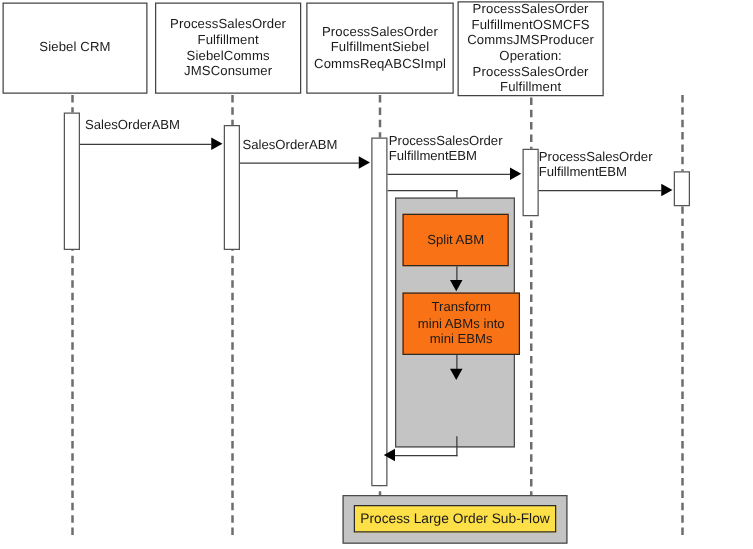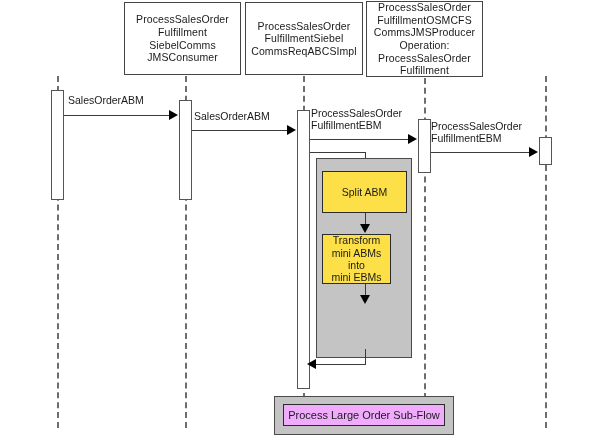--- a/index.html
+++ b/index.html
@@ -97,55 +97,58 @@
   
   .subflow-frame {
     position: absolute;
     box-sizing: border-box;
     background: #c4c4c4;
     border: 1.8px solid #4a4a4a;
   }
   .step-box {
     position: absolute;
     box-sizing: border-box;
-    background: #fde047;
+    background: #f97316;
     border: 1.8px solid #2b2b2b;
     display: flex;
     align-items: center;
     justify-content: center;
     text-align: center;
     font-size: 10.5px;
     line-height: 12.4px;
     color: #1a1a1a;
   }
 
   
   .legend-outer {
     position: absolute;
     box-sizing: border-box;
     background: #c4c4c4;
     border: 1.8px solid #4a4a4a;
   }
   .legend-inner {
     position: absolute;
     box-sizing: border-box;
-    background: #f0abfc;
+    background: #fde047;
     border: 1.6px solid #2b2b2b;
     display: flex;
     align-items: center;
     justify-content: center;
     font-size: 11px;
     color: #1a1a1a;
   }
 </style>
 </head>
 <body>
 
 <div id="diagram">
 
+  <div class="lifeline-head" style="left:2px; top:2px; width:116px; height:73px;">
+    <span>Siebel CRM</span>
+  </div>
 
   <div class="lifeline-head" style="left:124px; top:2px; width:117px; height:73px;">
     <span style="white-space: pre-line;">ProcessSalesOrder
 Fulfillment
 SiebelComms
 JMSConsumer</span>
   </div>
 
   <div class="lifeline-head" style="left:245px; top:2px; width:118px; height:73px;">
     <span style="white-space: pre-line;">ProcessSalesOrder
@@ -199,21 +202,21 @@
 
   <div class="subflow-frame" style="left:316px; top:158px; width:96px; height:200px;"></div>
 
   <div class="step-box" style="left:322px; top:171px; width:85px; height:42px;">
     <span>Split ABM</span>
   </div>
 
   <div class="msg-vert" style="left:365px; top:213px; height:12px;"></div>
   <div class="arrow-down" style="left:360px; top:224px;"></div>
 
-  <div class="step-box" style="left:322px; top:234px; width:69px; height:50px;">
+  <div class="step-box" style="left:322px; top:234px; width:94px; height:50px;">
     <span style="white-space: pre-line;">Transform
 mini ABMs into
 mini EBMs</span>
   </div>
 
   <div class="msg-vert" style="left:365px; top:284px; height:12px;"></div>
   <div class="arrow-down" style="left:360px; top:295px;"></div>
 
 
   <div class="msg-vert" style="left:365px; top:349px; height:16px;"></div>

